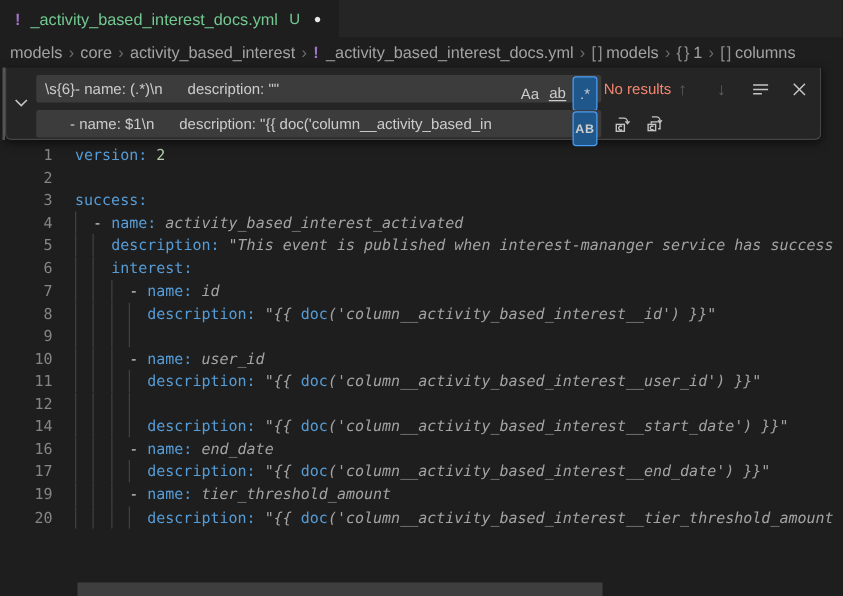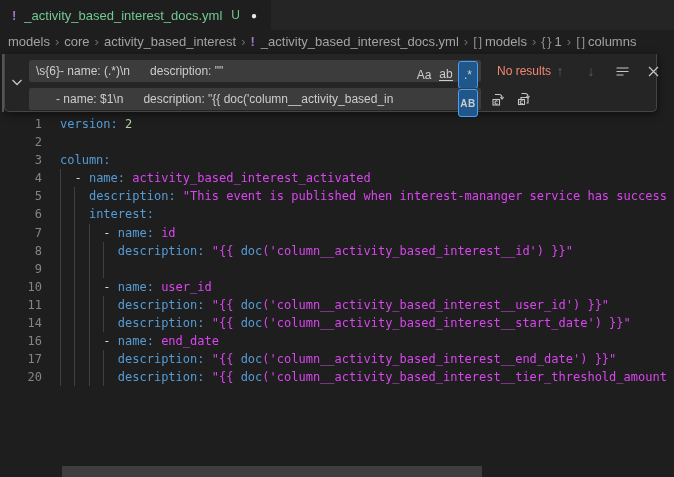--- a/index.html
+++ b/index.html
@@ -24,21 +24,21 @@
   .crumb-sym { color:#8f8f8f; margin-right:4px; letter-spacing:-1px; }
   .crumb .yaml-icon { margin-right:6px; }
 
   
   .code { position:absolute; left:0; top:115px; width:674px;
           font-family:"DejaVu Sans Mono", monospace; font-size:12px; }
   .code-line { display:flex; height:18.1px; line-height:18.1px; }
   .ln { width:42px; flex:none; text-align:right; color:#858585; }
   .lc { position:relative; margin-left:18px; flex:1; white-space:pre; overflow:hidden; }
   .guide { position:absolute; top:0; width:1px; height:18.1px; background:#404040; }
-  .tok-k { color:#569cd6;margin-top:27px; } .tok-p { color:#d4d4d4; } .tok-s { color:#d946ef; }
+  .tok-k { color:#569cd6;margin-top:27px; } .tok-p { color:#d4d4d4; } .tok-s { color:#a3a3a3;font-style:italic; }
   .tok-n { color:#b5cea8; } .tok-f { color:#569cd6; }
   .tok-k,.tok-p,.tok-s,.tok-n,.tok-f { position:relative; }
 
   .hscrollbar { position:absolute; left:62px; top:466px; width:420px; height:11px;
                 background:rgba(130,130,130,0.32); z-index:4; }
 
   
   .find-widget { position:absolute; left:4px; top:54px; width:653px; height:58px;
                  background:#252526; border:1px solid #454545; border-top:none;
                  border-radius:0 0 5px 5px; box-shadow:0 2px 8px rgba(0,0,0,0.55);
@@ -50,21 +50,21 @@
   .fw-input { position:relative; width:452px; height:22px; background:#3c3c3c; border-radius:2px; flex:none; }
   .fw-text { position:absolute; left:7px; top:0; right:72px; height:22px; line-height:22px;
              font-size:12px; color:#cccccc; white-space:pre; overflow:hidden; }
   .fw-input.replace .fw-text { right:30px; }
   .opts { position:absolute; right:3px; top:1px; display:flex; gap:2px; }
   .opt { width:20px; height:28px; border:1px solid transparent; border-radius:3px; display:flex;
          align-items:center; justify-content:center; font-size:12px; color:#cccccc; cursor:pointer; }
   .opt.word span { border-bottom:1px solid #cccccc; padding-bottom:0px; line-height:11px; }
   .opt.active { background:#20578a; border-color:#4a9df8; }
   .opt.ab { font-size:10px; font-weight:bold; letter-spacing:.5px; }
-  .results { color:#f48771; font-size:12px; margin-left:16px; flex:none; }
+  .results { color:#f48771; font-size:12px; margin-left:2px; flex:none; }
   .nav-group { margin-left:auto; display:flex; align-items:center; gap:13px; padding-right:10px; }
   .navbtn { width:18px; height:18px; display:flex; align-items:center; justify-content:center;
             color:#c5c5c5; font-size:14px; cursor:pointer; }
   .navbtn.disabled { color:#5f5f5f; }
   .rep-icons { display:flex; align-items:center; gap:8px; margin-left:8px; }
   svg.ic { display:block; }
 </style>
 </head>
 <body>
 
@@ -99,21 +99,21 @@
       <div class="code-line">
         <div class="ln">1</div>
         <div class="lc"><span class="tok-k">version:</span><span class="tok-p"> </span><span class="tok-n">2</span></div>
       </div>
       <div class="code-line">
         <div class="ln">2</div>
         <div class="lc"></div>
       </div>
       <div class="code-line">
         <div class="ln">3</div>
-        <div class="lc"><span class="tok-k">column:</span></div>
+        <div class="lc"><span class="tok-k">success:</span></div>
       </div>
       <div class="code-line">
         <div class="ln">4</div>
         <div class="lc"><div class="guide" style="left: 0px;"></div><span class="tok-p">  - </span><span class="tok-k">name:</span><span class="tok-s"> activity_based_interest_activated</span></div>
       </div>
       <div class="code-line">
         <div class="ln">5</div>
         <div class="lc"><div class="guide" style="left: 0px;"></div><div class="guide" style="left: 14.44px;"></div><span class="tok-p">    </span><span class="tok-k">description:</span><span class="tok-s"> "This event is published when interest-mananger service has success</span></div>
       </div>
       <div class="code-line">
@@ -134,30 +134,38 @@
       </div>
       <div class="code-line">
         <div class="ln">10</div>
         <div class="lc"><div class="guide" style="left: 0px;"></div><div class="guide" style="left: 14.44px;"></div><div class="guide" style="left: 28.88px;"></div><span class="tok-p">      - </span><span class="tok-k">name:</span><span class="tok-s"> user_id</span></div>
       </div>
       <div class="code-line">
         <div class="ln">11</div>
         <div class="lc"><div class="guide" style="left: 0px;"></div><div class="guide" style="left: 14.44px;"></div><div class="guide" style="left: 28.88px;"></div><div class="guide" style="left: 43.32px;"></div><span class="tok-p">        </span><span class="tok-k">description:</span><span class="tok-s"> "{{ </span><span class="tok-f">doc</span><span class="tok-s">('column__activity_based_interest__user_id') }}"</span></div>
       </div>
       <div class="code-line">
+        <div class="ln">12</div>
+        <div class="lc"><div class="guide" style="left: 0px;"></div><div class="guide" style="left: 14.44px;"></div><div class="guide" style="left: 28.88px;"></div><div class="guide" style="left: 43.32px;"></div></div>
+      </div>
+      <div class="code-line">
         <div class="ln">14</div>
         <div class="lc"><div class="guide" style="left: 0px;"></div><div class="guide" style="left: 14.44px;"></div><div class="guide" style="left: 28.88px;"></div><div class="guide" style="left: 43.32px;"></div><span class="tok-p">        </span><span class="tok-k">description:</span><span class="tok-s"> "{{ </span><span class="tok-f">doc</span><span class="tok-s">('column__activity_based_interest__start_date') }}"</span></div>
       </div>
       <div class="code-line">
         <div class="ln">16</div>
         <div class="lc"><div class="guide" style="left: 0px;"></div><div class="guide" style="left: 14.44px;"></div><div class="guide" style="left: 28.88px;"></div><span class="tok-p">      - </span><span class="tok-k">name:</span><span class="tok-s"> end_date</span></div>
       </div>
       <div class="code-line">
         <div class="ln">17</div>
         <div class="lc"><div class="guide" style="left: 0px;"></div><div class="guide" style="left: 14.44px;"></div><div class="guide" style="left: 28.88px;"></div><div class="guide" style="left: 43.32px;"></div><span class="tok-p">        </span><span class="tok-k">description:</span><span class="tok-s"> "{{ </span><span class="tok-f">doc</span><span class="tok-s">('column__activity_based_interest__end_date') }}"</span></div>
+      </div>
+      <div class="code-line">
+        <div class="ln">19</div>
+        <div class="lc"><div class="guide" style="left: 0px;"></div><div class="guide" style="left: 14.44px;"></div><div class="guide" style="left: 28.88px;"></div><span class="tok-p">      - </span><span class="tok-k">name:</span><span class="tok-s"> tier_threshold_amount</span></div>
       </div>
       <div class="code-line">
         <div class="ln">20</div>
         <div class="lc"><div class="guide" style="left: 0px;"></div><div class="guide" style="left: 14.44px;"></div><div class="guide" style="left: 28.88px;"></div><div class="guide" style="left: 43.32px;"></div><span class="tok-p">        </span><span class="tok-k">description:</span><span class="tok-s"> "{{ </span><span class="tok-f">doc</span><span class="tok-s">('column__activity_based_interest__tier_threshold_amount</span></div>
       </div>
     </div>
   <div class="hscrollbar"></div>
 
   <div class="sash"></div>
   <div class="find-widget">

